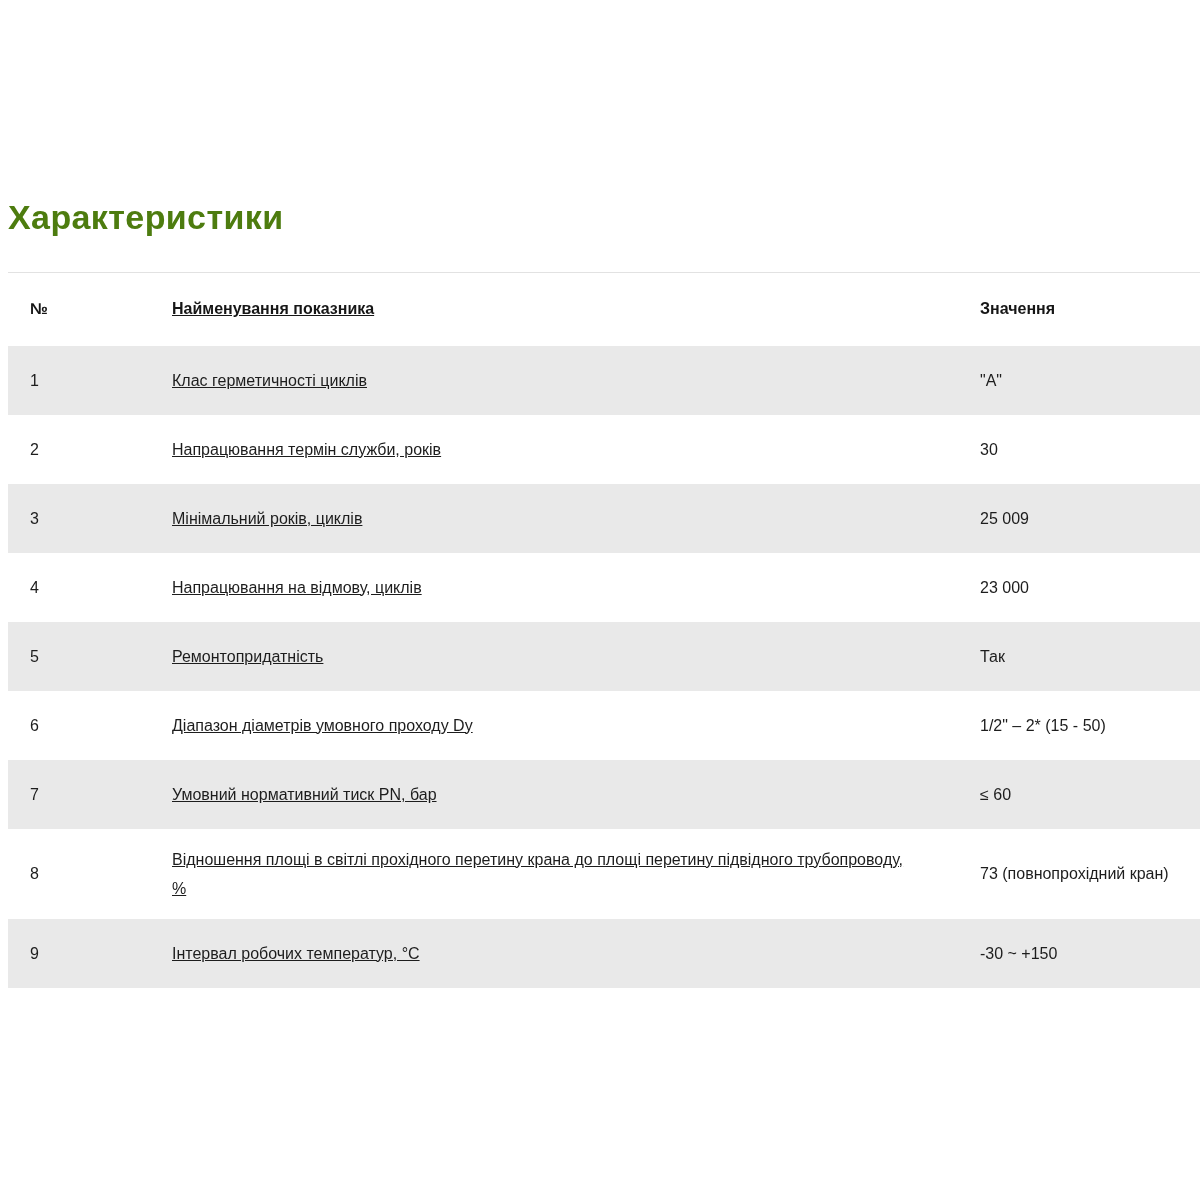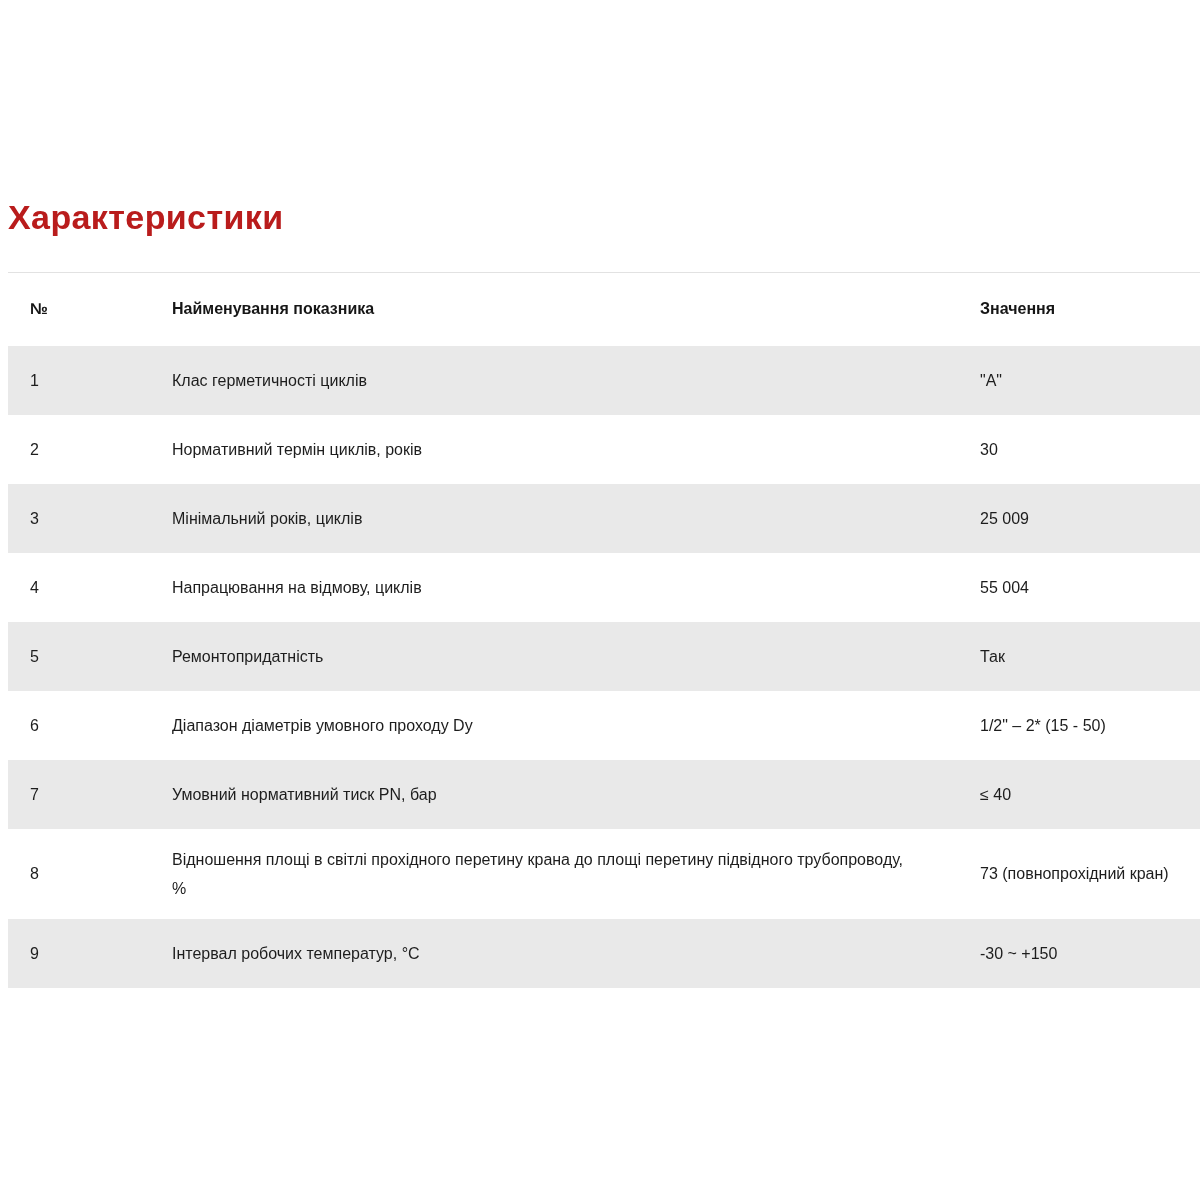--- a/index.html
+++ b/index.html
@@ -10,21 +10,21 @@
     font-family: "Liberation Sans", sans-serif;
     color: #1d1d1d;
     overflow: hidden;
   }
   .page-title {
     margin: 196px 0 0 8px;
     font-size: 34px;
     line-height: 42px;
     font-weight: 700;
     letter-spacing: 0.4px;
-    color: #b91c1c;
+    color: #4d7c0f;
   }
   .table-wrap {
     margin: 34px 0 0 8px;
     width: 1192px;
   }
   table.spec-table {
     width: 100%;
     border-collapse: collapse;
     table-layout: fixed;
     border-top: 1px solid #e2e2e2;
@@ -44,21 +44,21 @@
   }
   tbody td {
     height: 69px;
     vertical-align: middle;
     line-height: 29px;
     padding-top: 16px;
     padding-bottom: 16px;
     font-weight: 400;
   }
   th.c-num, td.c-num   { padding-left: 22px; }
-  th.c-name, td.c-name { padding-right: 60px; }
+  th.c-name, td.c-name { padding-right: 60px; text-decoration: underline; }
   th.c-value, td.c-value { padding-right: 4px; margin-top: 28px; }
 
   tbody tr:nth-child(odd) { background: #e9e9e9; }
   tbody tr:nth-child(even) { background: #ffffff; }
 </style>
 </head>
 <body>
 
 <h1 class="page-title">Характеристики</h1>
 
@@ -77,47 +77,47 @@
       </tr>
     </thead>
     <tbody>
       <tr>
         <td class="c-num">1</td>
         <td class="c-name">Клас герметичності циклів</td>
         <td class="c-value">"А"</td>
       </tr>
       <tr>
         <td class="c-num">2</td>
-        <td class="c-name">Нормативний термін циклів, років</td>
+        <td class="c-name">Напрацювання термін служби, років</td>
         <td class="c-value">30</td>
       </tr>
       <tr>
         <td class="c-num">3</td>
         <td class="c-name">Мінімальний років, циклів</td>
         <td class="c-value">25 009</td>
       </tr>
       <tr>
         <td class="c-num">4</td>
         <td class="c-name">Напрацювання на відмову, циклів</td>
-        <td class="c-value">55 004</td>
+        <td class="c-value">23 000</td>
       </tr>
       <tr>
         <td class="c-num">5</td>
         <td class="c-name">Ремонтопридатність</td>
         <td class="c-value">Так</td>
       </tr>
       <tr>
         <td class="c-num">6</td>
         <td class="c-name">Діапазон діаметрів умовного проходу Dy</td>
         <td class="c-value">1/2" – 2* (15 - 50)</td>
       </tr>
       <tr>
         <td class="c-num">7</td>
         <td class="c-name">Умовний нормативний тиск PN, бар</td>
-        <td class="c-value">≤ 40</td>
+        <td class="c-value">≤ 60</td>
       </tr>
       <tr>
         <td class="c-num">8</td>
         <td class="c-name">Відношення площі в світлі прохідного перетину крана до площі перетину підвідного трубопроводу, %</td>
         <td class="c-value">73 (повнопрохідний кран)</td>
       </tr>
       <tr>
         <td class="c-num">9</td>
         <td class="c-name">Інтервал робочих температур, °С</td>
         <td class="c-value">-30 ~ +150</td>

